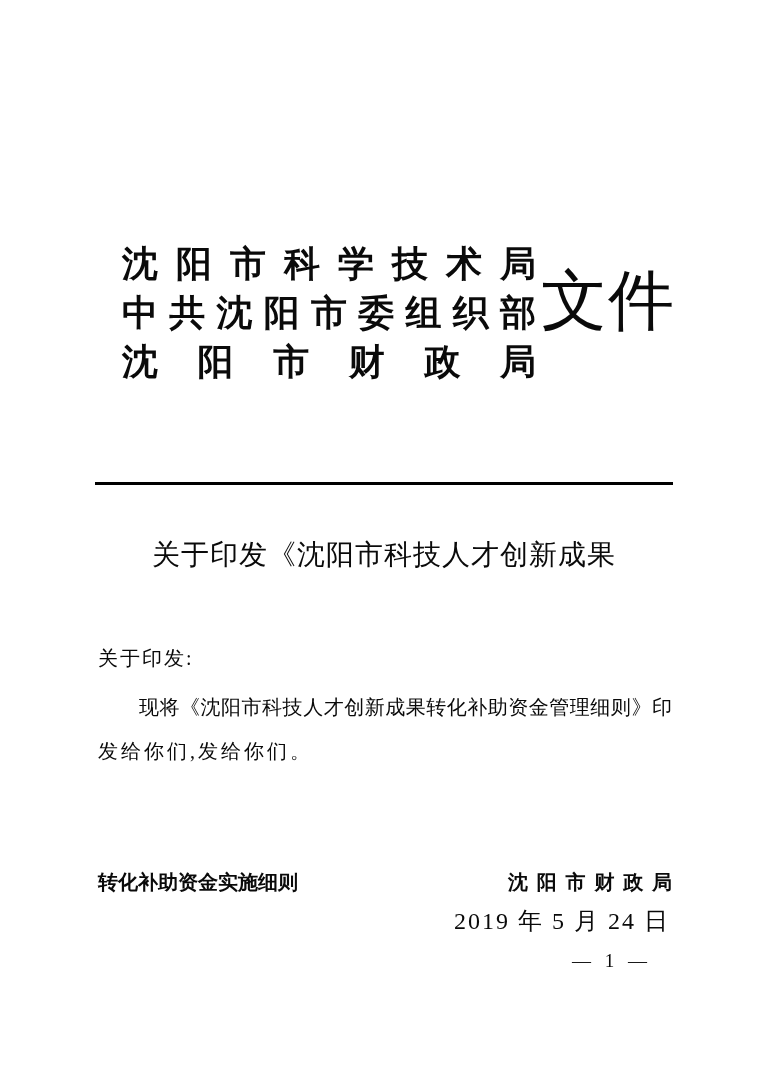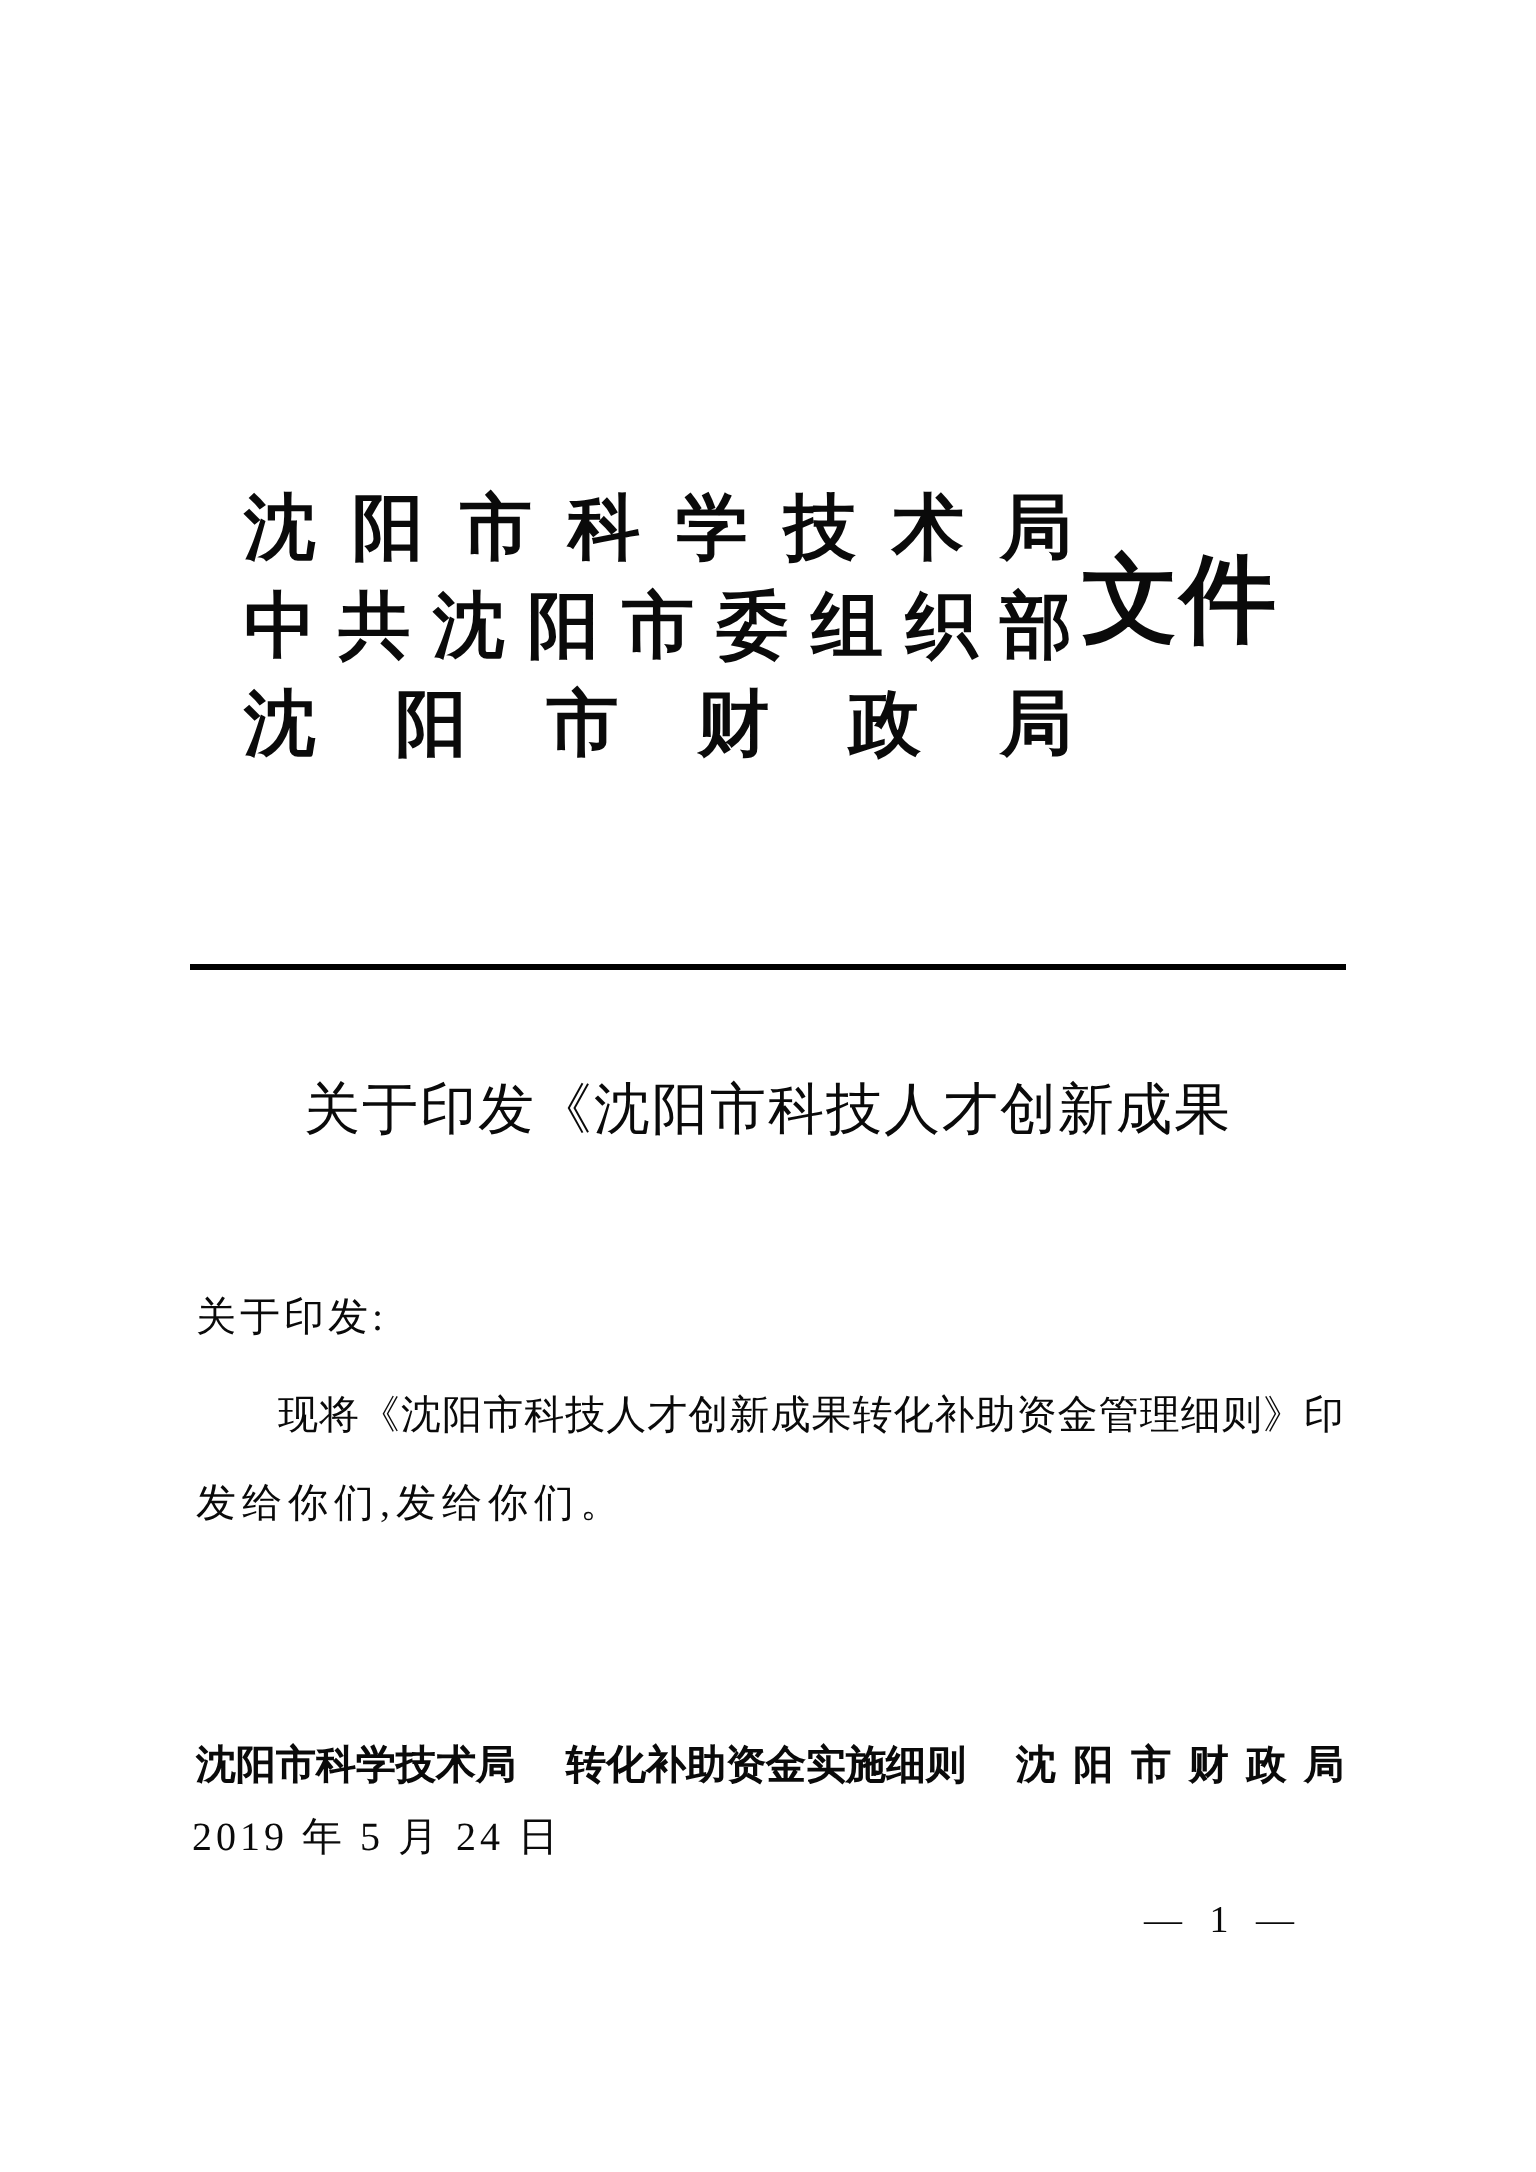--- a/index.html
+++ b/index.html
@@ -16,21 +16,21 @@
 
   
   .agencies {
     position:absolute; left:122px; top:240px; width:414px;
     font-weight:bold; font-size:36px;
     font-family:"Liberation Serif", serif;
   }
   .agency-line { height:49px; }
   .doc-type {
     position:absolute; left:541px; top:256px;
-    font-size:48px; font-weight:bold; letter-spacing:1px;
+    font-size:66px; font-weight:normal; letter-spacing:1px;
     font-family:"Liberation Serif", serif;
     line-height:90px;
   }
 
   
   .doc-number {
     position:absolute; left:96px; top:438px; width:576px;
     text-align:center; font-size:21px; letter-spacing:2px;
   }
 
@@ -67,21 +67,21 @@
   .signatures {
     position:absolute; left:98px; top:869px; width:574px;
     display:flex; justify-content:space-between;
     font-family:"Liberation Sans", sans-serif;
     font-weight:bold; font-size:20px;
   }
   .sig-name { white-space:nowrap; }
   .sig-name-spread { width:164px; }
   .doc-date {
     position:absolute; left:96px; top:905px; width:574px;
-    font-size:20px; letter-spacing:2px;
+    text-align:right; font-size:24px; letter-spacing:2px;
   }
 
   
   .page-number {
     position:absolute; right:121px; top:950px;
     font-size:19px; word-spacing:9px;
   }
 </style>
 </head>
 <body>
@@ -153,21 +153,20 @@
       <span>管</span>
       <span>理</span>
       <span>细</span>
       <span>则</span>
       <span>》</span>
       <span>印</span>
     </div>
   <div class="para-line2">发给你们,发给你们。</div>
 
   <div class="signatures">
-    <div class="sig-name">沈阳市科学技术局</div>
     <div class="sig-name">转化补助资金实施细则</div>
     <div class="sig-name sig-name-spread" data-char-justify="">
         <span>沈</span>
         <span>阳</span>
         <span>市</span>
         <span>财</span>
         <span>政</span>
         <span>局</span>
       </div>
   </div>

